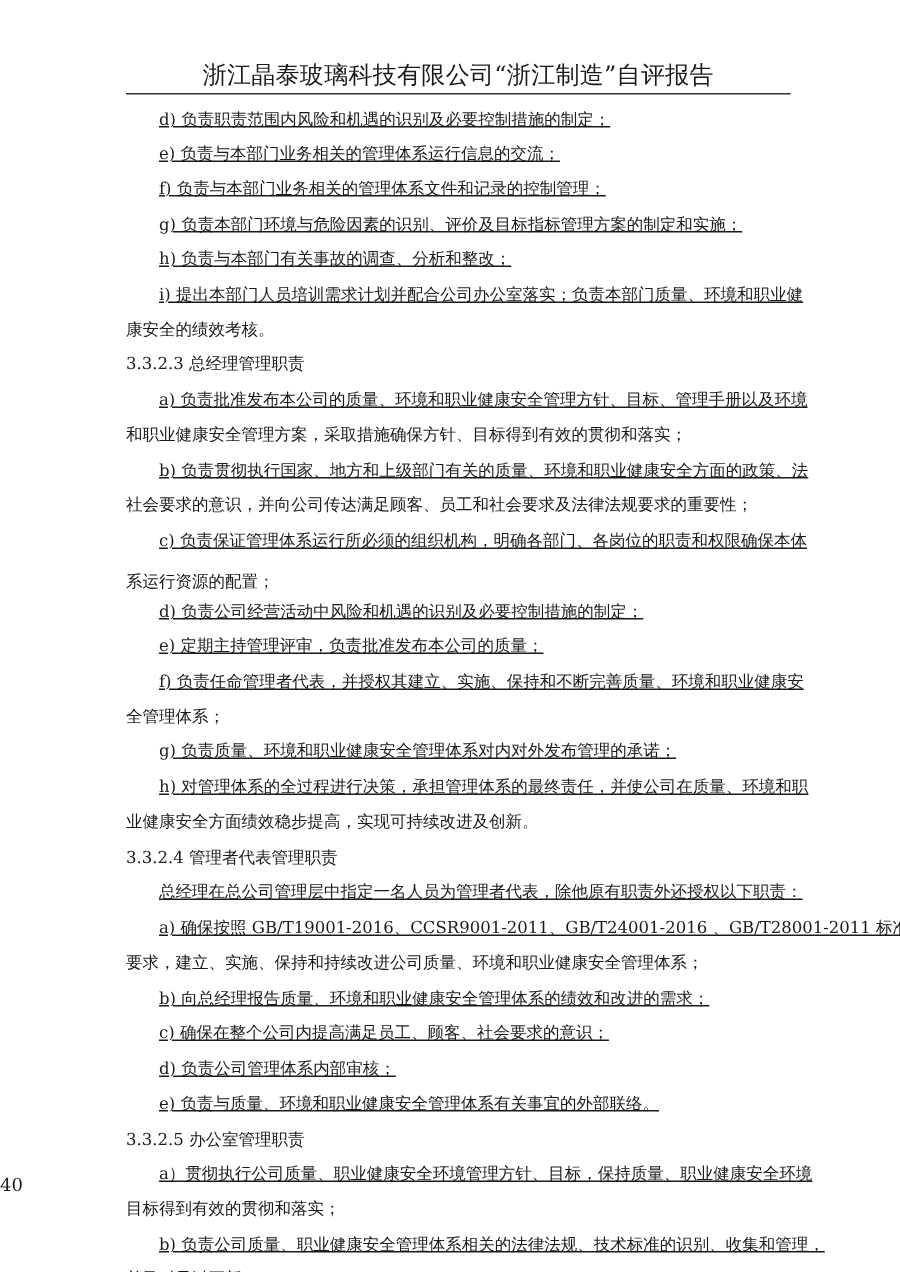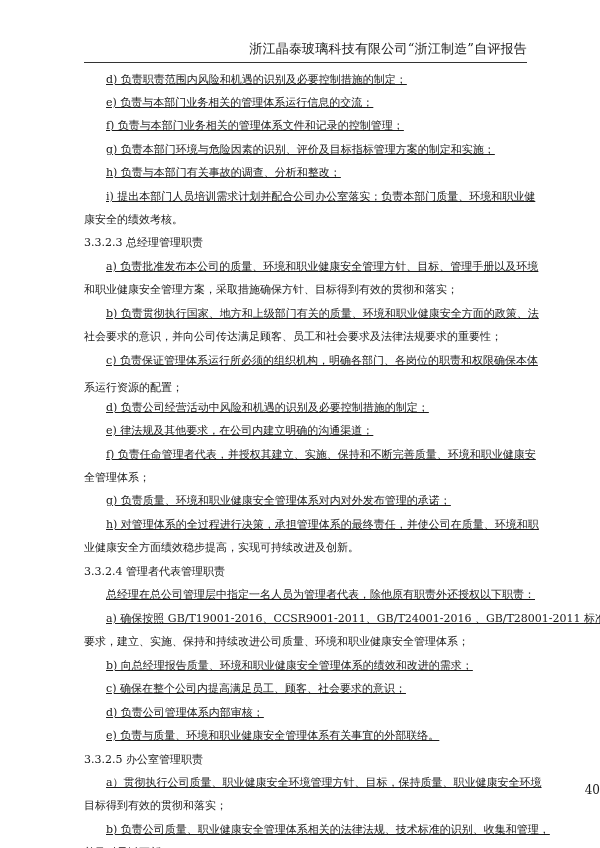--- a/index.html
+++ b/index.html
@@ -1,25 +1,25 @@
 <!DOCTYPE html>
 <html><head>
 <meta charset="utf-8">
 <style>
   html, body { margin: 0; padding: 0; background: #ffffff; }
   body { width: 600px; height: 848px; position: relative; overflow: hidden;
          font-family: "DejaVu Serif", "Liberation Serif", serif; color: #1a1a1a; }
-  .header { position: absolute; top: 40px; left: 84px; width: 443px; text-align: right;
-            font-size: 13px; letter-spacing: 0.2px; }
+  .header { position: absolute; top: 40px; left: 84px; width: 443px; text-align: center;
+            font-size: 16px; letter-spacing: 0.2px; }
   .header-rule { position: absolute; top: 62px; left: 84px; width: 443px; height: 0;
                  border-top: 1.5px solid #333; }
   .content { position: absolute; top: 72px; left: 84px; width: 443px; font-size: 11px; }
   .line { position: absolute; left: 0; white-space: nowrap; height: 16px; line-height: 16px; }
   .ind { left: 22px; text-decoration: underline; }
-  .page-num { position: absolute; top: 783px; left: 0; width: 600px; text-align: right; font-size: 12px; }
+  .page-num { position: absolute; top: 783px; left: 0; width: 600px; text-align: left; font-size: 12px; }
 </style>
 </head>
 <body>
 
 <div class="header">浙江晶泰玻璃科技有限公司“浙江制造”自评报告</div>
 <div class="header-rule"></div>
 
 <div class="content">
   <div class="line ind" style="top:0px">d) 负责职责范围内风险和机遇的识别及必要控制措施的制定；</div>
   <div class="line ind" style="top:23px">e) 负责与本部门业务相关的管理体系运行信息的交流；</div>
@@ -29,21 +29,21 @@
   <div class="line ind" style="top:117px">i) 提出本部门人员培训需求计划并配合公司办公室落实；负责本部门质量、环境和职业健</div>
   <div class="line" style="top:140px">康安全的绩效考核。</div>
   <div class="line" style="top:163px">3.3.2.3 总经理管理职责</div>
   <div class="line ind" style="top:187px">a) 负责批准发布本公司的质量、环境和职业健康安全管理方针、目标、管理手册以及环境</div>
   <div class="line" style="top:210px">和职业健康安全管理方案，采取措施确保方针、目标得到有效的贯彻和落实；</div>
   <div class="line ind" style="top:234px">b) 负责贯彻执行国家、地方和上级部门有关的质量、环境和职业健康安全方面的政策、法</div>
   <div class="line" style="top:257px">社会要求的意识，并向公司传达满足顾客、员工和社会要求及法律法规要求的重要性；</div>
   <div class="line ind" style="top:281px">c) 负责保证管理体系运行所必须的组织机构，明确各部门、各岗位的职责和权限确保本体</div>
   <div class="line" style="top:308px">系运行资源的配置；</div>
   <div class="line ind" style="top:328px">d) 负责公司经营活动中风险和机遇的识别及必要控制措施的制定；</div>
-  <div class="line ind" style="top:351px">e) 律法规及其他要求，在公司内建立明确的沟通渠道；</div>
+  <div class="line ind" style="top:351px">e) 定期主持管理评审，负责批准发布本公司的质量；</div>
   <div class="line ind" style="top:375px">f) 负责任命管理者代表，并授权其建立、实施、保持和不断完善质量、环境和职业健康安</div>
   <div class="line" style="top:398px">全管理体系；</div>
   <div class="line ind" style="top:421px">g) 负责质量、环境和职业健康安全管理体系对内对外发布管理的承诺；</div>
   <div class="line ind" style="top:445px">h) 对管理体系的全过程进行决策，承担管理体系的最终责任，并使公司在质量、环境和职</div>
   <div class="line" style="top:468px">业健康安全方面绩效稳步提高，实现可持续改进及创新。</div>
   <div class="line" style="top:492px">3.3.2.4 管理者代表管理职责</div>
   <div class="line ind" style="top:515px">总经理在总公司管理层中指定一名人员为管理者代表，除他原有职责外还授权以下职责：</div>
   <div class="line ind" style="top:539px">a) 确保按照 GB/T19001-2016、CCSR9001-2011、GB/T24001-2016 、GB/T28001-2011 标准</div>
   <div class="line" style="top:562px">要求，建立、实施、保持和持续改进公司质量、环境和职业健康安全管理体系；</div>
   <div class="line ind" style="top:586px">b) 向总经理报告质量、环境和职业健康安全管理体系的绩效和改进的需求；</div>

